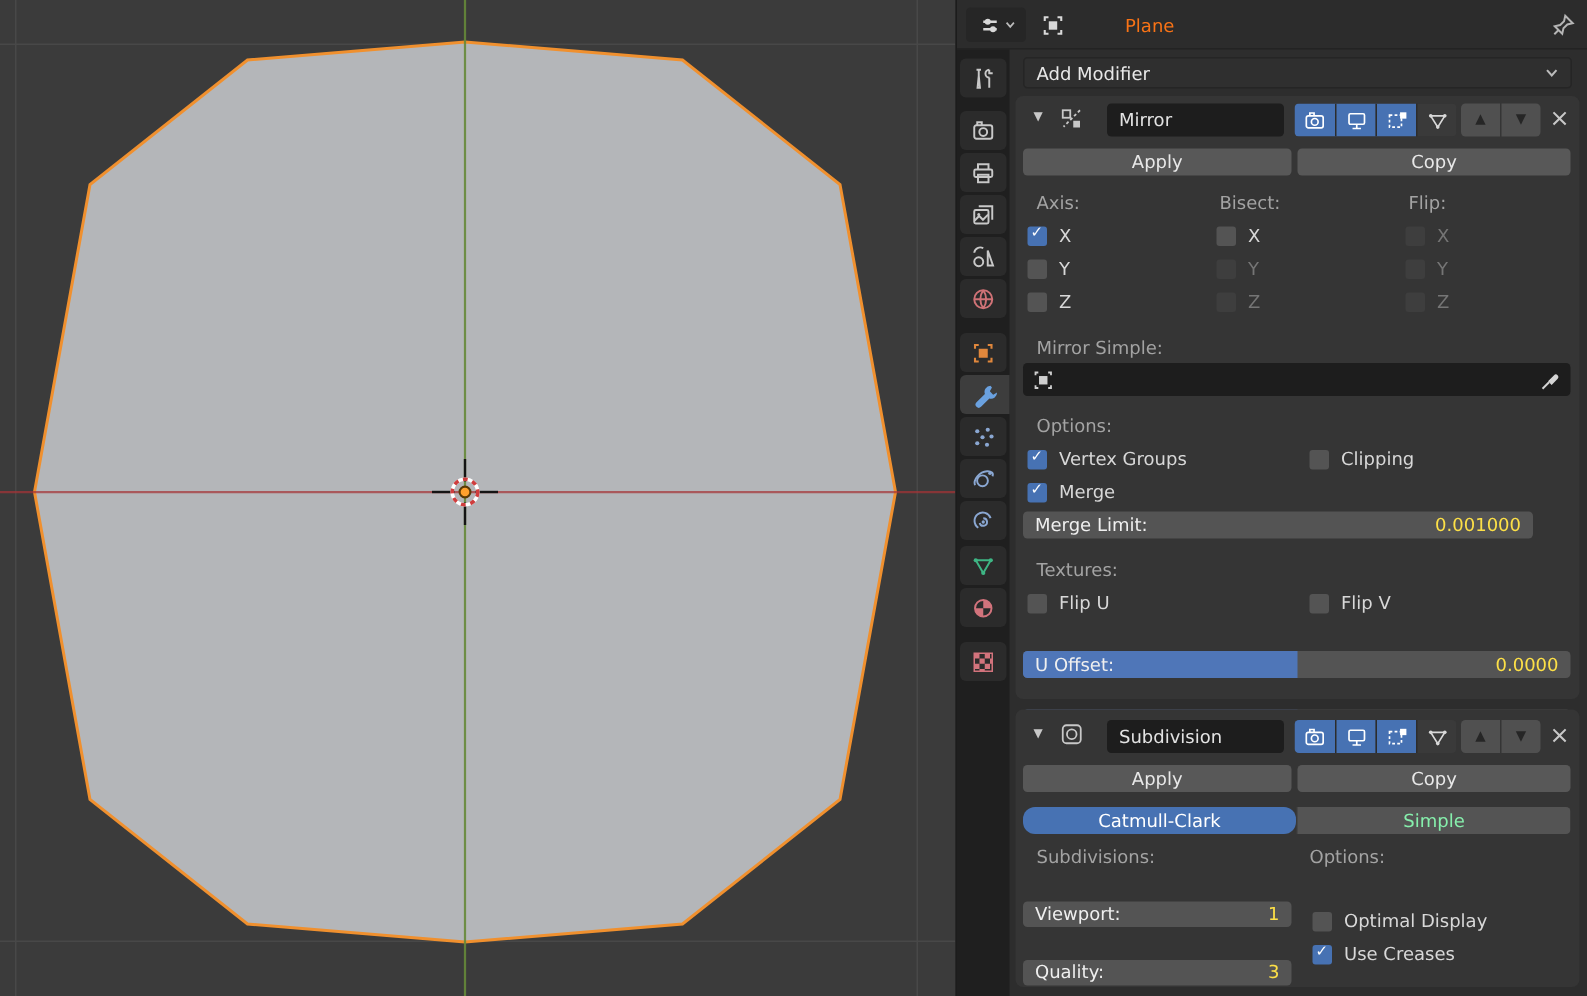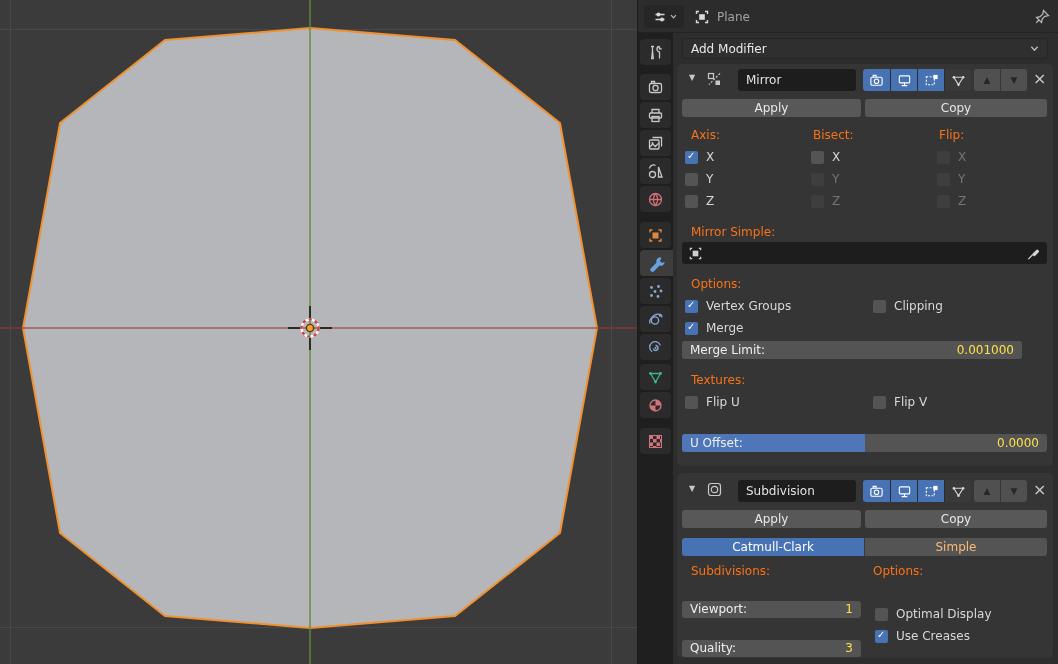--- a/index.html
+++ b/index.html
@@ -13,21 +13,21 @@
 
   
   #props { position:absolute; left:637px; top:0; width:421px; height:664px;
     background:#2d2d2d; border-left:1px solid #1c1c1c; }
 
   #props-header { position:absolute; left:0; top:0; width:421px; height:33px;
     background:#2c2c2c; border-bottom:1px solid #232323; display:flex; align-items:center; }
   #editor-select { position:absolute; left:6px; top:5px; width:40px; height:23px; background:#262626;
     border-radius:3px; display:flex; align-items:center; justify-content:center; gap:2px; }
   #breadcrumb { position:absolute; left:56px; top:0; height:33px; display:flex; align-items:center; gap:7px; }
-  #breadcrumb .txt { color:#a3a3a3; }
+  #breadcrumb .txt { color:#f97316;margin-left:33px; }
   #pin { position:absolute; right:8px; top:8px; }
 
   #tabbar { position:absolute; left:0; top:33px; width:35px; height:631px; background:#1f1f1f; }
   .tab { position:absolute; left:2px; width:31px; height:26px; border-radius:4px; background:#2b2b2b;
     display:flex; align-items:center; justify-content:center; }
   .tab.active { background:#3d3d3d; width:33px; border-radius:4px 0 0 4px; }
 
   #content { position:absolute; left:35px; top:33px; width:386px; height:631px; }
 
   #add-modifier { position:absolute; left:9px; top:5px; width:366px; height:21px; background:#2f2f2f;
@@ -50,38 +50,38 @@
   .tgl + .tgl { border-left:1px solid #2c2c2c; }
   .arrowbtn { width:26px; height:22px; background:#505050; color:#262626; font-size:9px;
     display:flex; align-items:center; justify-content:center; }
   .arrowbtn.l { border-radius:3px 0 0 3px; margin-right:1px; }
   .arrowbtn.r { border-radius:0 3px 3px 0; }
   .xbtn { color:#c8c8c8; font-size:16px; line-height:14px; }
 
   .btn { background:#585858; border-radius:3px; color:#e8e8e8; display:flex; align-items:center;
     justify-content:center; height:18px; }
 
-  .seclabel { color:#f97316; }
+  .seclabel { color:#a3a3a3; }
   .cbrow { display:flex; align-items:center; gap:8px; height:14px; }
   .cb { width:13px; height:13px; border-radius:2px; background:#545454; position:relative; flex:0 0 13px; }
   .cb.on { background:#4772b3; }
   .cb.on::after { content:"✓"; position:absolute; left:2px; top:-1px; color:#fff; font-size:10px; }
   .cb.dis { background:#3e3e3e; }
   .cblabel { color:#d8d8d8; }
   .cblabel.dis { color:#757575; }
 
   .slider { background:#545454; border-radius:3px; height:18px; position:relative; overflow:hidden;
     color:#efefef; }
   .slider .fill { position:absolute; left:0; top:0; bottom:0; background:#4f76b8; }
   .slider .lab { position:absolute; left:8px; top:2px; }
   .slider .val { position:absolute; right:8px; top:2px; color:#fde047; }
 
   .seg { position:absolute; display:flex; height:18px; border-radius:3px; overflow:hidden; }
-  .seg > div { flex:1; display:flex; align-items:center; justify-content:center; background:#545454; color:#fdba74; }
-  .seg > div.on { background:#4772b3; color:#fff; }
+  .seg > div { flex:1; display:flex; align-items:center; justify-content:center; background:#545454; color:#86efac; }
+  .seg > div.on { background:#4772b3; color:#fff;border-radius:8px; }
   .seg > div + div { border-left:1px solid #3a3a3a; }
 
   .dd { background:#232323; border:1px solid #1a1a1a; border-radius:3px; color:#e6e6e6;
     display:flex; align-items:center; padding:0 8px; }
   .dd .sp { flex:1; }
 
   #object-field { background:#1d1d1d; border-radius:3px; display:flex; align-items:center; padding:0 6px; }
   #object-field .sp { flex:1; }
 
   svg.ic { display:block; }

